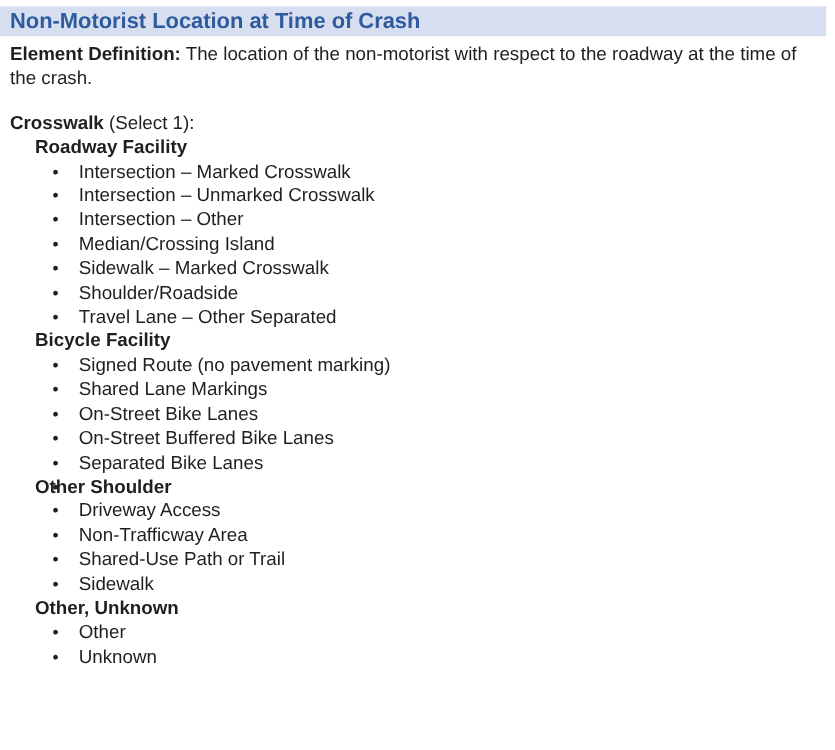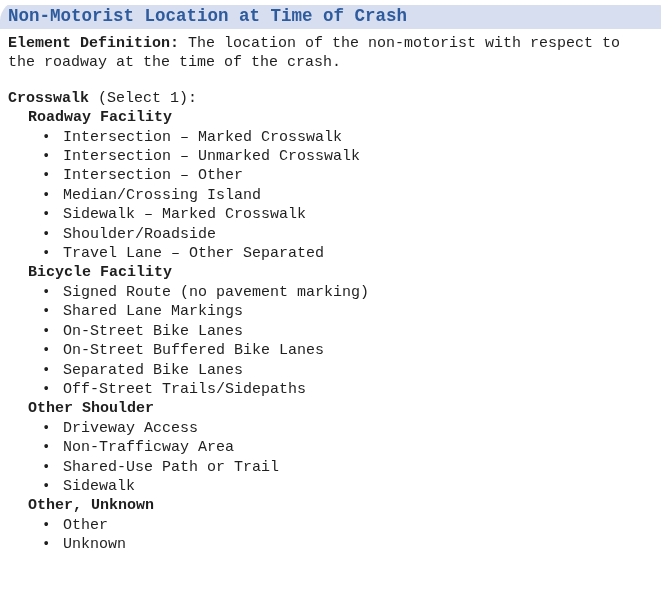--- a/index.html
+++ b/index.html
@@ -5,25 +5,24 @@
   html, body {
     margin: 0;
     padding: 0;
     background: #ffffff;
   }
   .page {
     position: relative;
     width: 668px;
     height: 600px;
     background: #ffffff;
-    font-family: Liberation Mono, monospace;
+    font-family: Liberation Sans, sans-serif;
     font-size: 15px;
     color: #1f1f1f;
     overflow: hidden;
-    border-radius: 21px;
   }
   .doc-title {
     margin: 5px 7px 0 0;
     padding: 2px 8px 3px 8px;
     background: #d6deef;
     color: #2e5b9e;
     font-size: 17.5px;
     font-weight: bold;
     line-height: 19px;
   }
@@ -85,21 +84,21 @@
         </ul>
       </section>
       <section class="group">
         <div class="group-heading">Bicycle Facility</div>
         <ul class="items">
           <li class="item"><span class="bullet">•</span><span>Signed Route (no pavement marking)</span></li>
           <li class="item"><span class="bullet">•</span><span>Shared Lane Markings</span></li>
           <li class="item"><span class="bullet">•</span><span>On-Street Bike Lanes</span></li>
           <li class="item"><span class="bullet">•</span><span>On-Street Buffered Bike Lanes</span></li>
           <li class="item"><span class="bullet">•</span><span>Separated Bike Lanes</span></li>
-          <li class="item"><span class="bullet">•</span><span>Off-Street Trails/Sidepaths</span></li>
+          <li class="item"><span class="bullet">•</span></li>
         </ul>
       </section>
       <section class="group">
         <div class="group-heading">Other Shoulder</div>
         <ul class="items">
           <li class="item"><span class="bullet">•</span><span>Driveway Access</span></li>
           <li class="item"><span class="bullet">•</span><span>Non-Trafficway Area</span></li>
           <li class="item"><span class="bullet">•</span><span>Shared-Use Path or Trail</span></li>
           <li class="item"><span class="bullet">•</span><span>Sidewalk</span></li>
         </ul>

